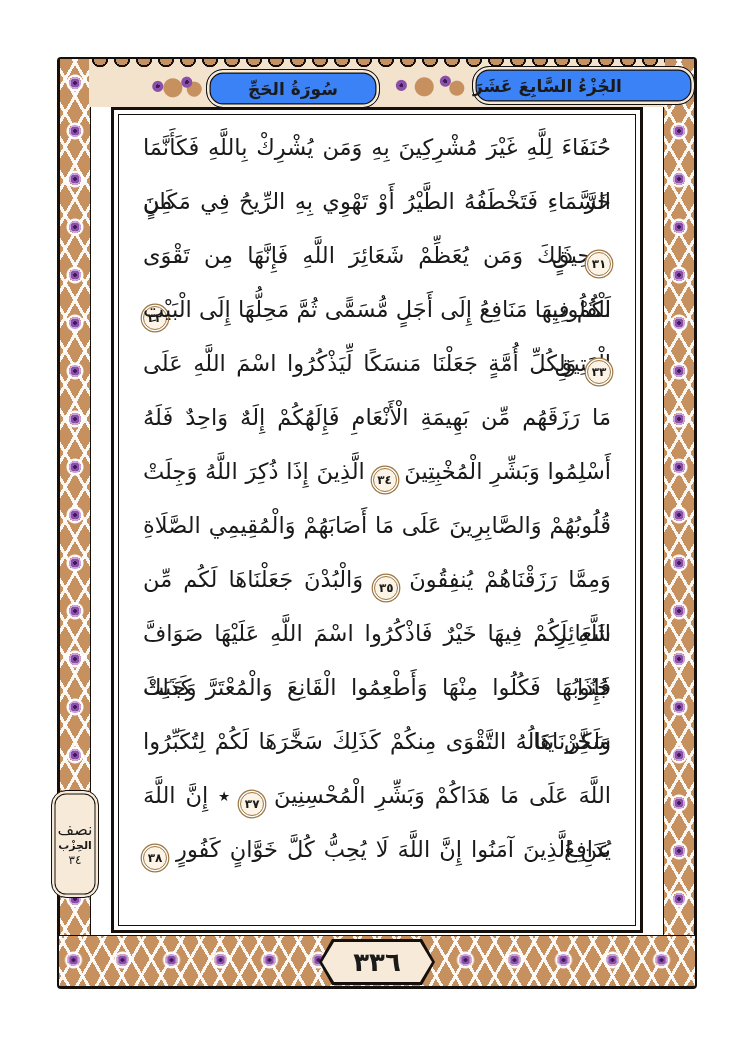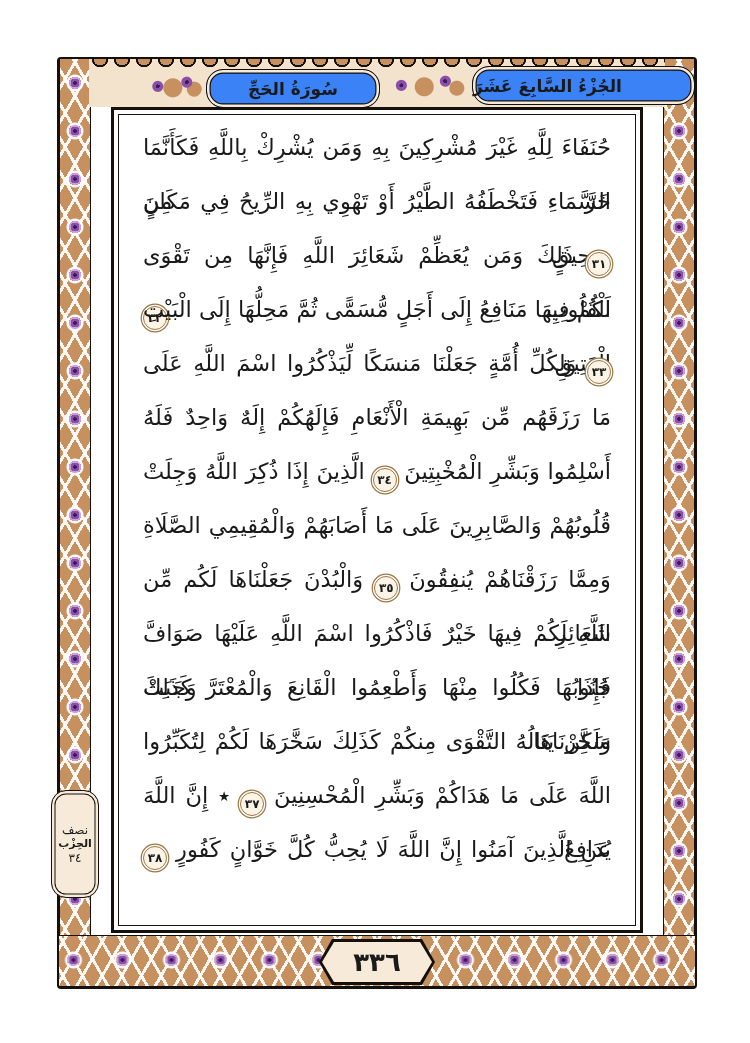--- a/index.html
+++ b/index.html
@@ -54,21 +54,21 @@
   }
   .orn-mid{left:293px;top:11px;width:88px;}
   .orn-left{left:56px;top:12px;width:58px;}
   
   .hizb{
     position:absolute;left:-8px;top:731px;width:46px;height:106px;z-index:6;
     background:#f7ead8;border:1.6px solid #15100c;border-radius:15px;
     box-shadow:inset 0 0 0 2.5px #f7ead8, inset 0 0 0 3.5px #15100c;
     display:flex;flex-direction:column;align-items:center;justify-content:center;gap:2px;
   }
-  .hizb .t1{font-size:12px;line-height:1;}
+  .hizb .t1{font-size:16px;line-height:1;}
   .hizb .t2{font-size:11px;font-weight:700;line-height:1.1;}
   .hizb .t3{font-size:12px;line-height:1;}
   
   .pn-outer{
     position:absolute;left:50%;transform:translateX(-50%);bottom:2px;width:116px;height:46px;z-index:6;
     background:#15100c;display:flex;align-items:center;justify-content:center;
     clip-path:polygon(13px 0,calc(100% - 13px) 0,100% 50%,calc(100% - 13px) 100%,13px 100%,0 50%);
   }
   .pn-inner{
     width:calc(100% - 6px);height:calc(100% - 6px);background:#f7ead8;

